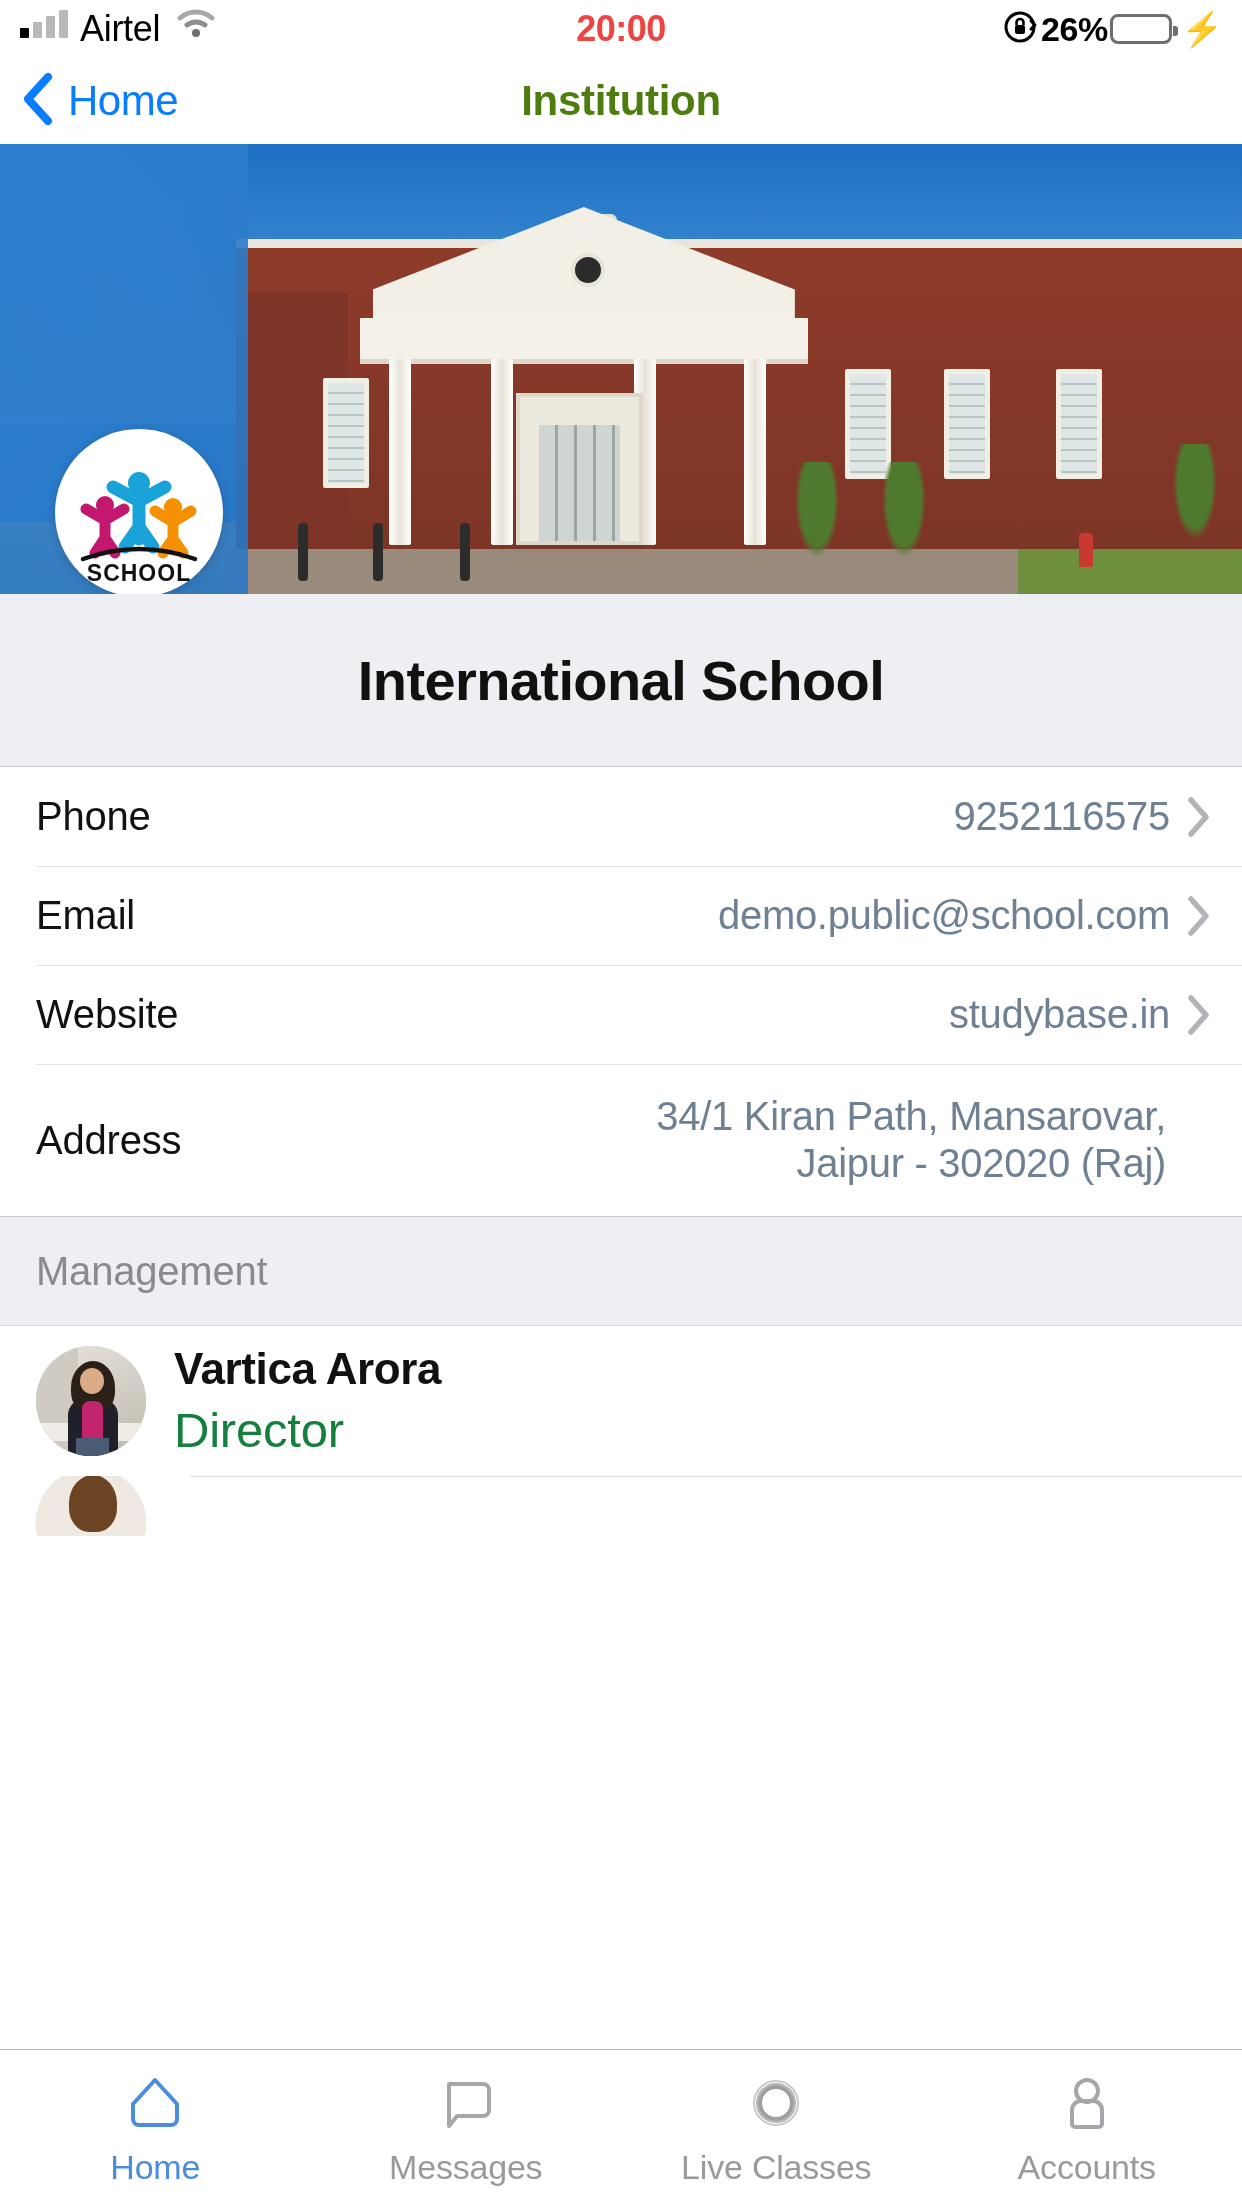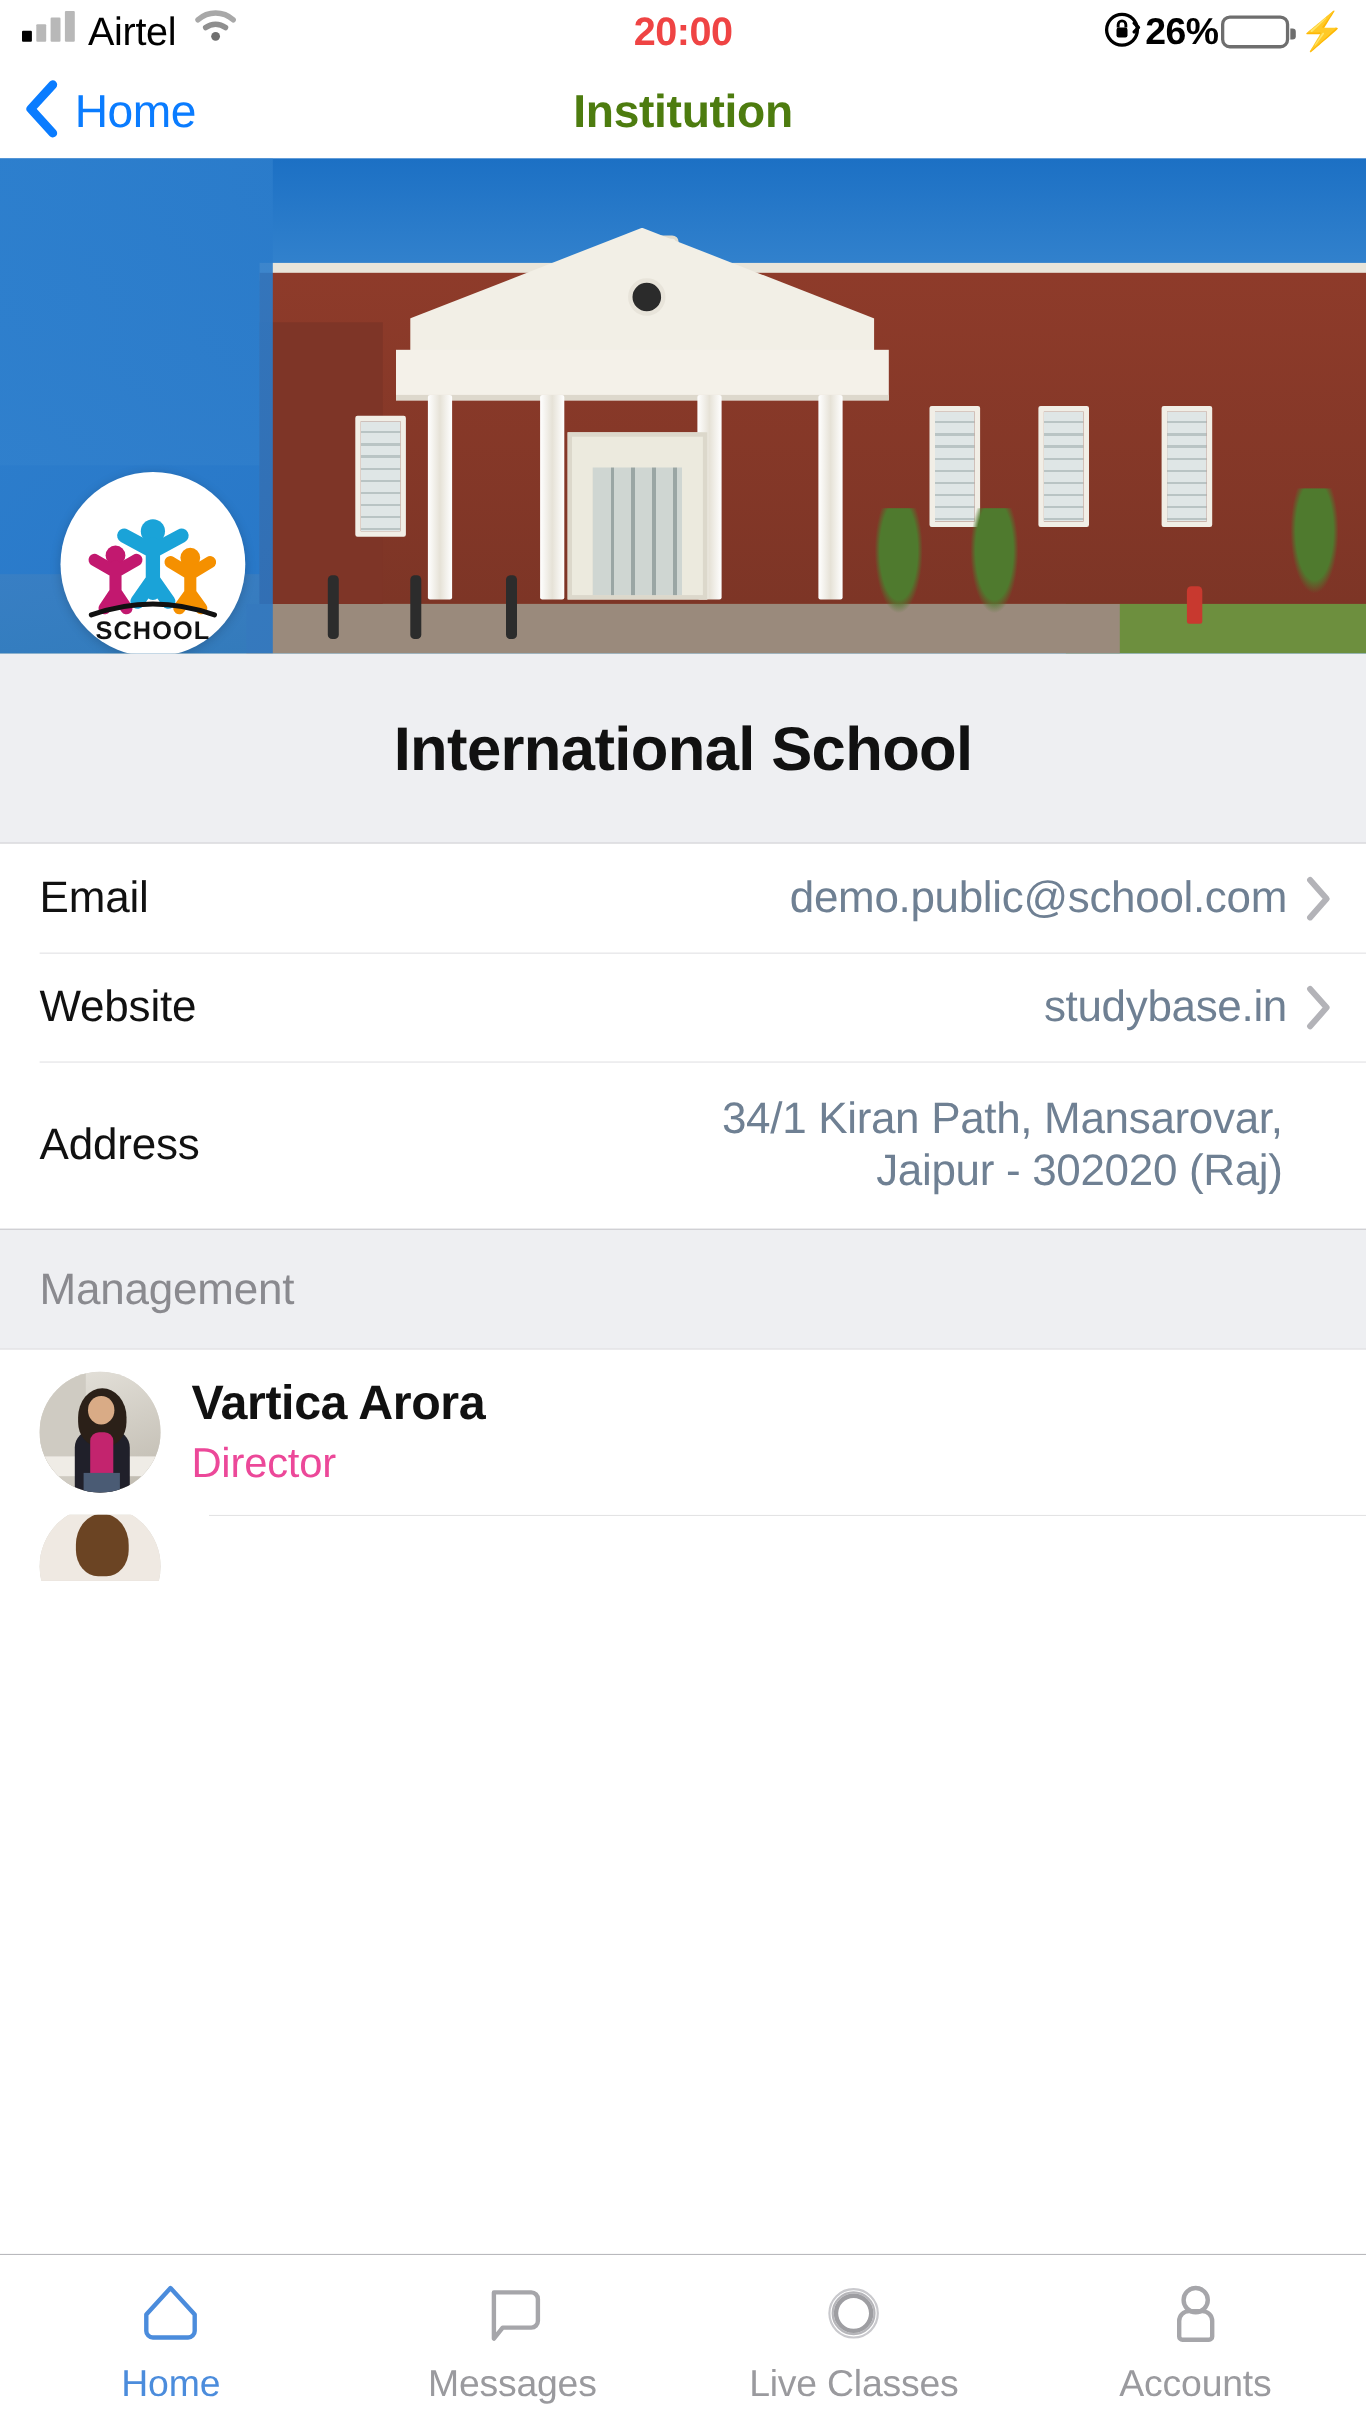--- a/index.html
+++ b/index.html
@@ -398,22 +398,22 @@
   }
   .person-text { margin-left: 28px; }
   .person-name {
     font-size: 44px;
     font-weight: bold;
     color: #111;
     letter-spacing: -0.4px;
     line-height: 1.15;
   }
   .person-role {
-    font-size: 38px;
-    color: #ec4899;
+    font-size: 49px;
+    color: #15803d;
     letter-spacing: -0.2px;
     margin-top: 10px;
     line-height: 1.1;
   }
   .person-row-partial { height: 60px; overflow: hidden; }
   .person-row-partial .avatar { margin-top: 34px; }
 
   
   .tab-bar {
     position: absolute;
@@ -545,20 +545,29 @@
     </svg>
   </div>
 </div>
 
 <div class="name-strip">
   <div class="school-name">International School</div>
 </div>
 
 <div class="info-list">
 
+  <div class="info-row">
+    <span class="info-label">Phone</span>
+    <span class="info-value">9252116575</span>
+    <span class="chev">
+      <svg width="26" height="44" viewBox="0 0 26 44">
+        <path d="M5 5 L20 22 L5 39" stroke="#b3b3b8" stroke-width="5.5" fill="none" stroke-linecap="round" stroke-linejoin="round"></path>
+      </svg>
+    </span>
+  </div>
 
   <div class="info-row">
     <span class="info-label">Email</span>
     <span class="info-value">demo.public@school.com</span>
     <span class="chev">
       <svg width="26" height="44" viewBox="0 0 26 44">
         <path d="M5 5 L20 22 L5 39" stroke="#b3b3b8" stroke-width="5.5" fill="none" stroke-linecap="round" stroke-linejoin="round"></path>
       </svg>
     </span>
   </div>

